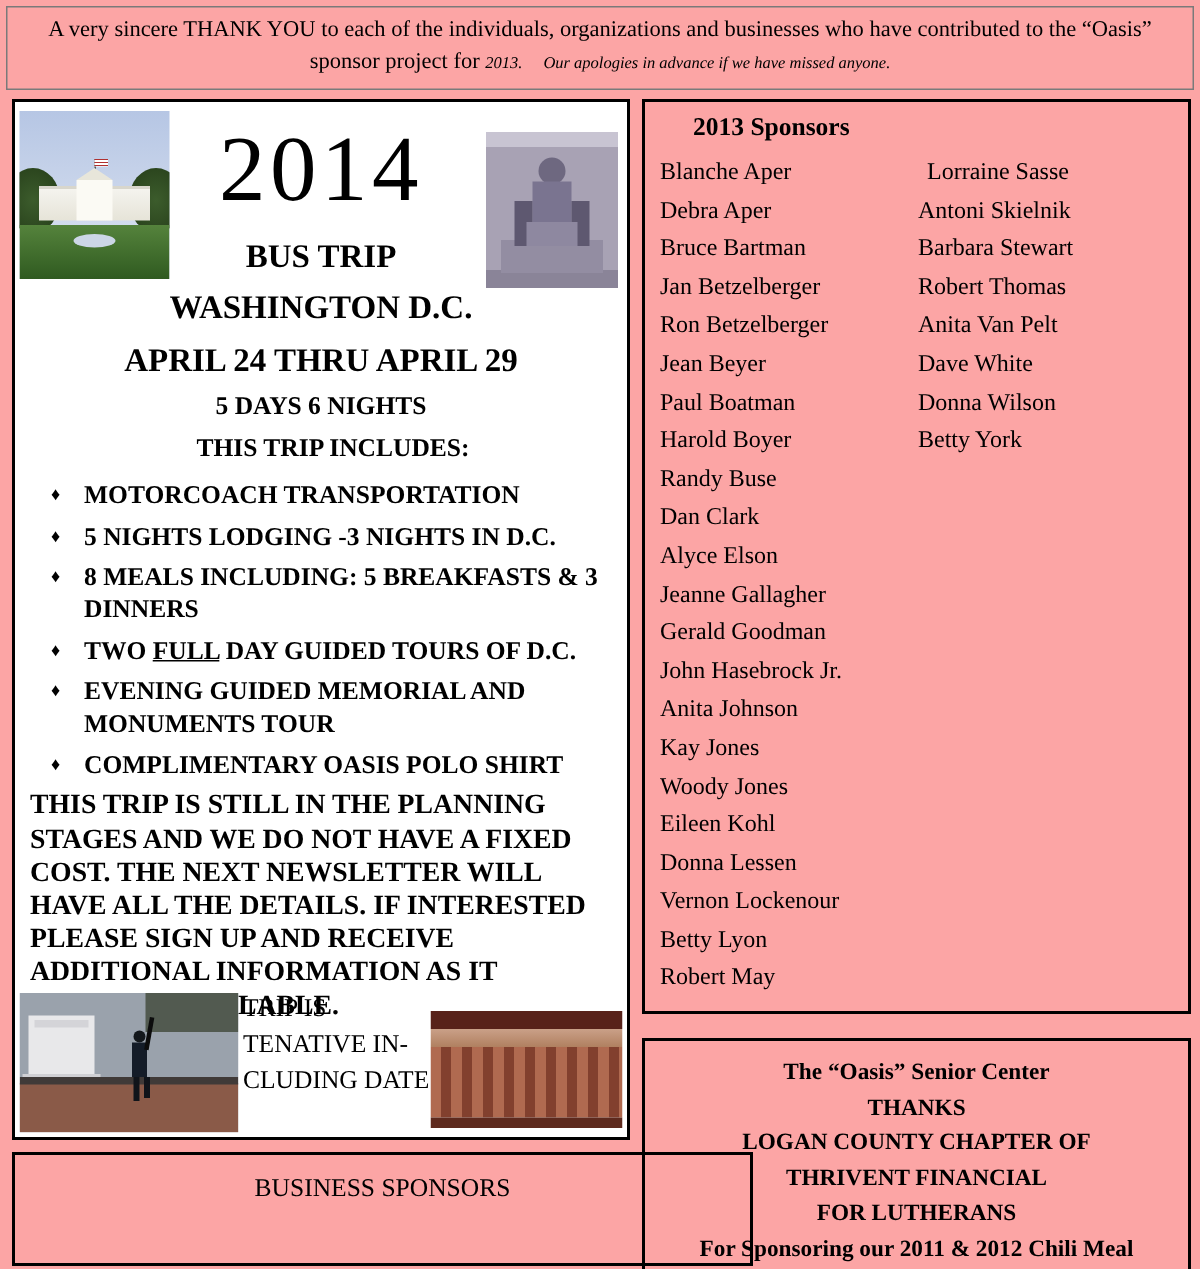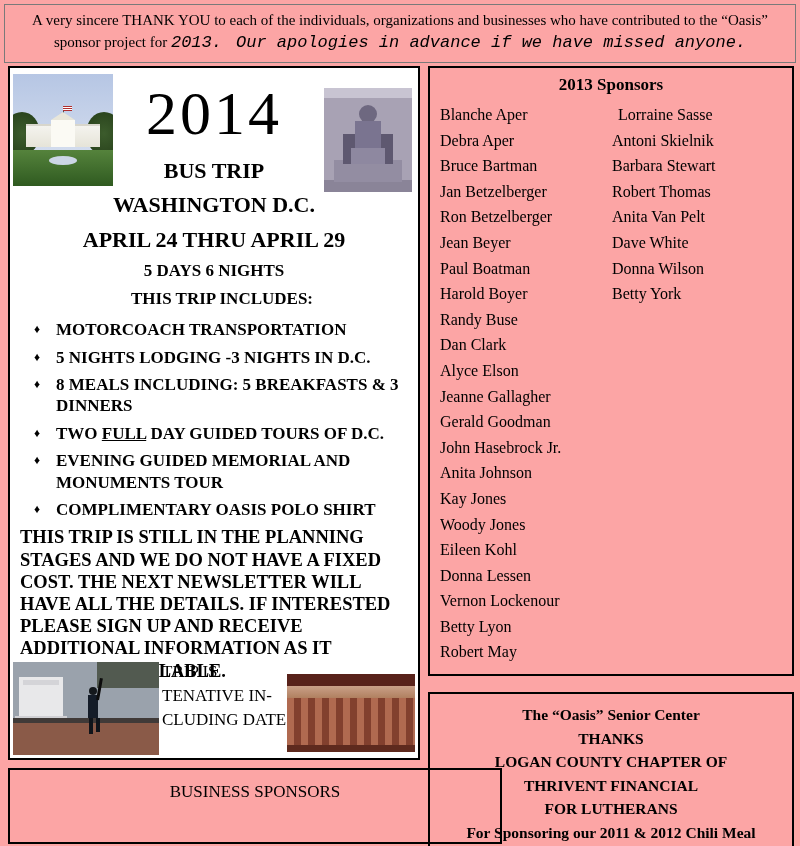--- a/index.html
+++ b/index.html
@@ -2,21 +2,21 @@
 <html><head>
 <meta charset="utf-8">
 <style>
   * { margin:0; padding:0; box-sizing:border-box; }
   body { background:#fff; font-family:"Liberation Serif","DejaVu Serif",serif; color:#000; }
   .page { position:relative; width:800px; height:846px; background:#fca5a5; overflow:hidden; }
 
   
   .banner { position:absolute; left:4px; top:4px; width:792px; border:1px solid #7a7a7a;
             padding:5px 10px 7px; text-align:center; font-size:15px; line-height:1.4; }
-  .banner .it { font-style:italic; font-size:17px;font-family:Liberation Mono, monospace; }
+  .banner .it { font-style:italic; font-size:11px; }
   .banner .gap { margin-left:14px; }
 
   
   .trip-box { position:absolute; left:8px; top:66px; width:412px; height:694px;
               border:2px solid #000; background:#fff; }
   .trip-year { margin-top:14px; text-align:center; font-size:62px; line-height:1; letter-spacing:3px; }
   .trip-h1 { margin-top:14px; text-align:center; font-weight:bold; font-size:22px; }
   .trip-h2 { margin-top:8px;  text-align:center; font-weight:bold; font-size:22px; }
   .trip-h3 { margin-top:9px;  text-align:center; font-weight:bold; font-size:22px; }
   .trip-h4 { margin-top:8px;  text-align:center; font-weight:bold; font-size:17px; }
@@ -58,21 +58,21 @@
   .sc-cols   { flex:1; background:repeating-linear-gradient(90deg,#b06a50 0 7px,#82402e 7px 14px); }
   .sc-base   { height:9%; background:#5e2a1e; }
 
   
   .business-box { position:absolute; left:8px; top:768px; width:494px; height:76px;
                   border:2px solid #000; text-align:center; padding-top:12px; font-size:17px; }
 
   
   .sponsors-box { position:absolute; left:428px; top:66px; width:366px; height:610px;
                   border:2px solid #000; padding-top:7px; }
-  .sponsors-title { text-align:center; font-weight:bold; font-size:17px; }
+  .sponsors-title { text-align:left; font-weight:bold; font-size:17px;margin-left:32px; }
   .sponsor-cols { display:flex; margin-top:7px; padding-left:10px; }
   .sponsor-col1 { width:168px; }
   .sponsor-col2 { flex:1; padding-left:4px; }
   .sponsor-col2 .sponsor-name:first-child { padding-left:6px; }
   .sponsor-name { font-size:16px; line-height:25.6px; white-space:nowrap; }
 
   
   .thanks-box { position:absolute; left:428px; top:692px; width:366px; height:191px;
                 border:2px solid #000; padding-top:9px; text-align:center; }
   .thanks-line { font-weight:bold; font-size:15.5px; line-height:23.6px; }

